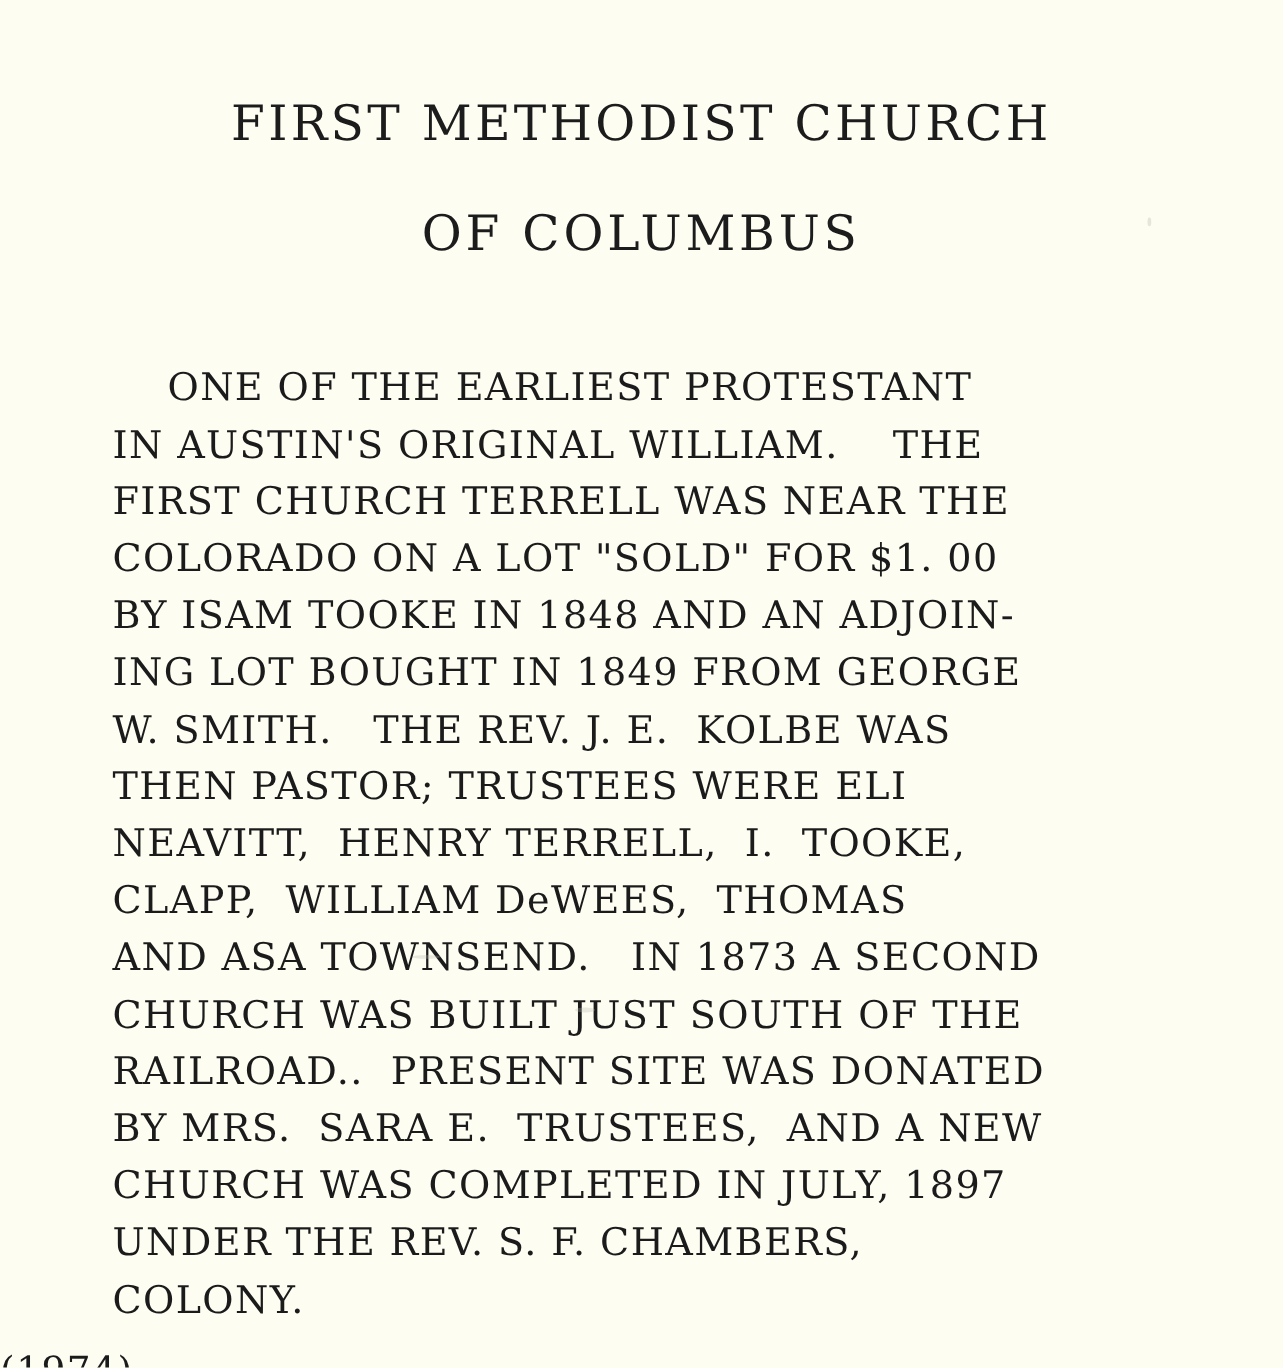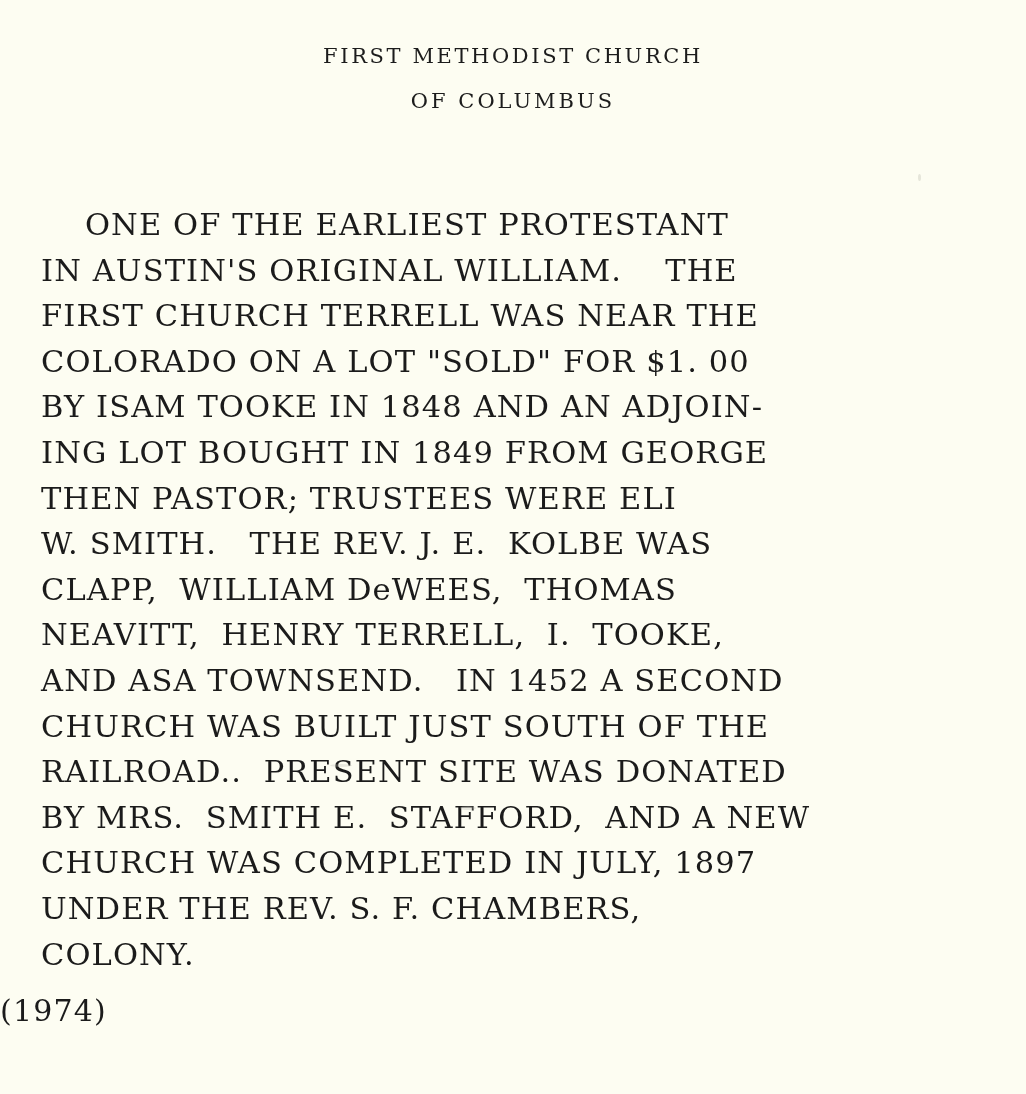--- a/index.html
+++ b/index.html
@@ -21,33 +21,34 @@
     background: #fdfdf2;
     box-sizing: border-box;
   }
   
   .title-block {
     text-align: center;
     padding-top: 34px;
   }
   .title-line {
     font-family: "DejaVu Serif", serif;
-    font-size: 21px;
+    font-size: 39px;
     letter-spacing: 2.6px;
     line-height: 45px;
     color: #1c1c1c;
     white-space: pre;
+    margin-top: 43px;
   }
   .title-line.second {
     letter-spacing: 3px;
   }
   
   .body-block {
     margin-top: 78px;
-    padding-left: 41px;
+    padding-left: 90px;
     padding-right: 26px;
   }
   .body-line {
     font-family: "DejaVu Serif", serif;
     font-size: 30.5px;
     letter-spacing: 1.1px;
     line-height: 45.6px;
     color: #1b1b1b;
     white-space: pre;
   }
@@ -86,28 +87,28 @@
     <div class="title-line second">OF COLUMBUS</div>
   </div>
 
   <div class="body-block">
     <div class="body-line indent">ONE OF THE EARLIEST PROTESTANT</div>
     <div class="body-line">IN AUSTIN'S ORIGINAL WILLIAM.    THE</div>
     <div class="body-line">FIRST CHURCH TERRELL WAS NEAR THE</div>
     <div class="body-line">COLORADO ON A LOT "SOLD" FOR $1. 00</div>
     <div class="body-line">BY ISAM TOOKE IN 1848 AND AN ADJOIN-</div>
     <div class="body-line">ING LOT BOUGHT IN 1849 FROM GEORGE</div>
+    <div class="body-line">W. SMITH.   THE REV. J. E.  KOLBE WAS</div>
     <div class="body-line">THEN PASTOR; TRUSTEES WERE ELI</div>
-    <div class="body-line">W. SMITH.   THE REV. J. E.  KOLBE WAS</div>
+    <div class="body-line">NEAVITT,  HENRY TERRELL,  I.  TOOKE,</div>
     <div class="body-line">CLAPP,  WILLIAM DeWEES,  THOMAS</div>
-    <div class="body-line">NEAVITT,  HENRY TERRELL,  I.  TOOKE,</div>
-    <div class="body-line">AND ASA TOWNSEND.   IN 1452 A SECOND</div>
+    <div class="body-line">AND ASA TOWNSEND.   IN 1873 A SECOND</div>
     <div class="body-line">CHURCH WAS BUILT JUST SOUTH OF THE</div>
     <div class="body-line">RAILROAD..  PRESENT SITE WAS DONATED</div>
-    <div class="body-line">BY MRS.  SMITH E.  STAFFORD,  AND A NEW</div>
+    <div class="body-line">BY MRS.  SARA E.  TRUSTEES,  AND A NEW</div>
     <div class="body-line">CHURCH WAS COMPLETED IN JULY, 1897</div>
     <div class="body-line">UNDER THE REV. S. F. CHAMBERS,</div>
     <div class="body-line">COLONY.</div>
   </div>
 
   <div class="date-line">(1974)</div>
 
   <div class="speck s1"></div>
   <div class="speck s2"></div>
   <div class="speck s3"></div>

